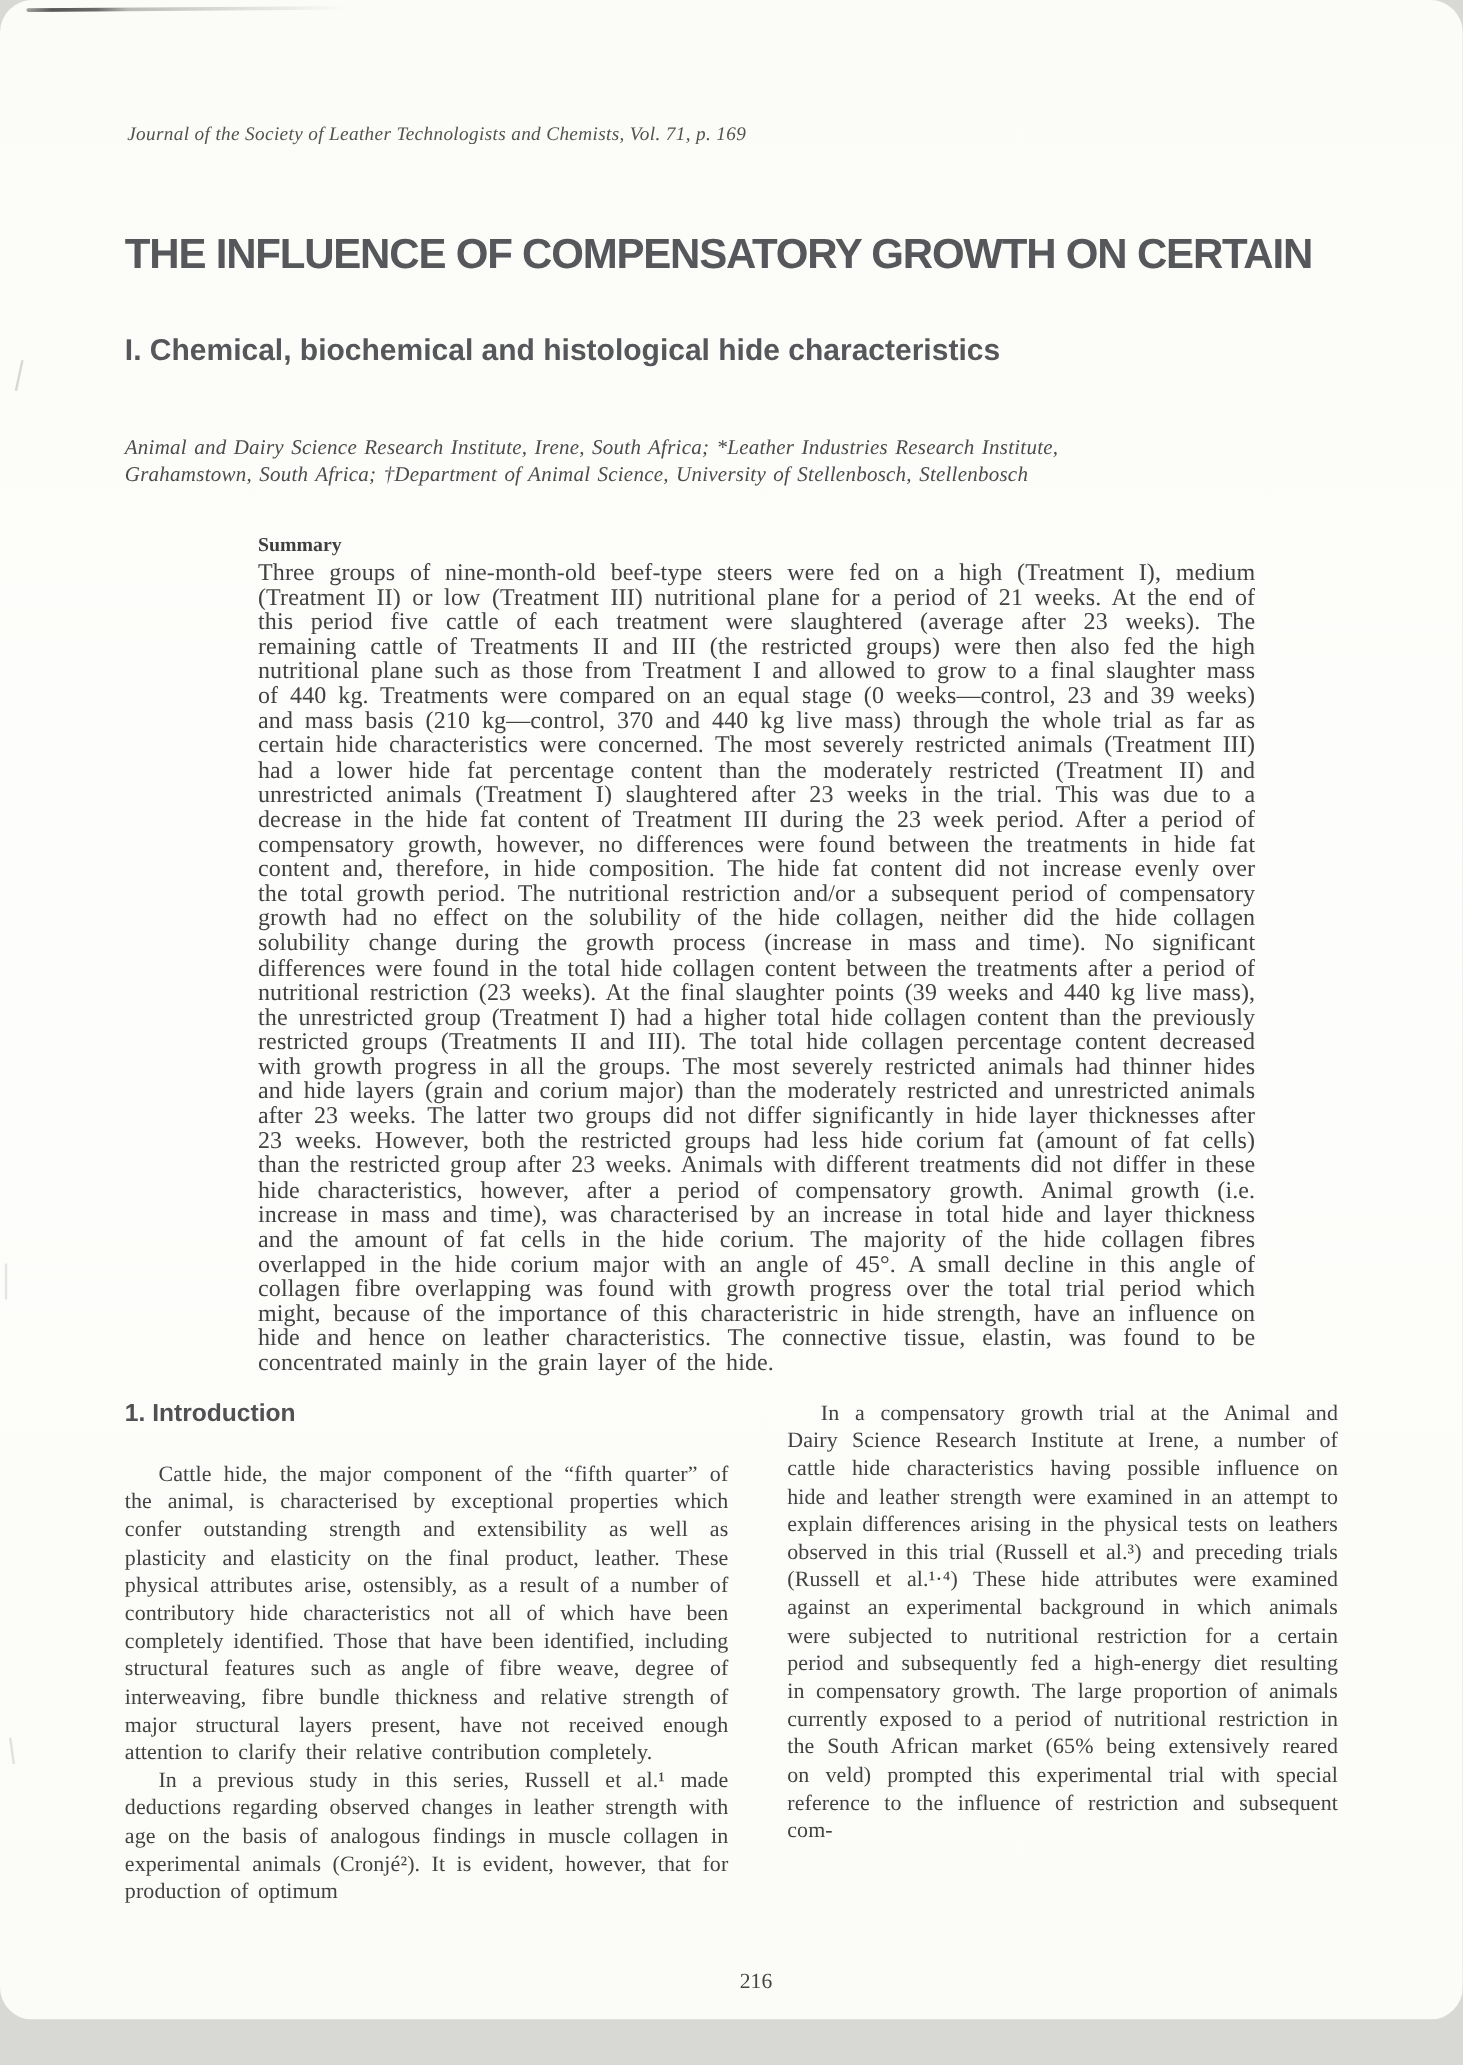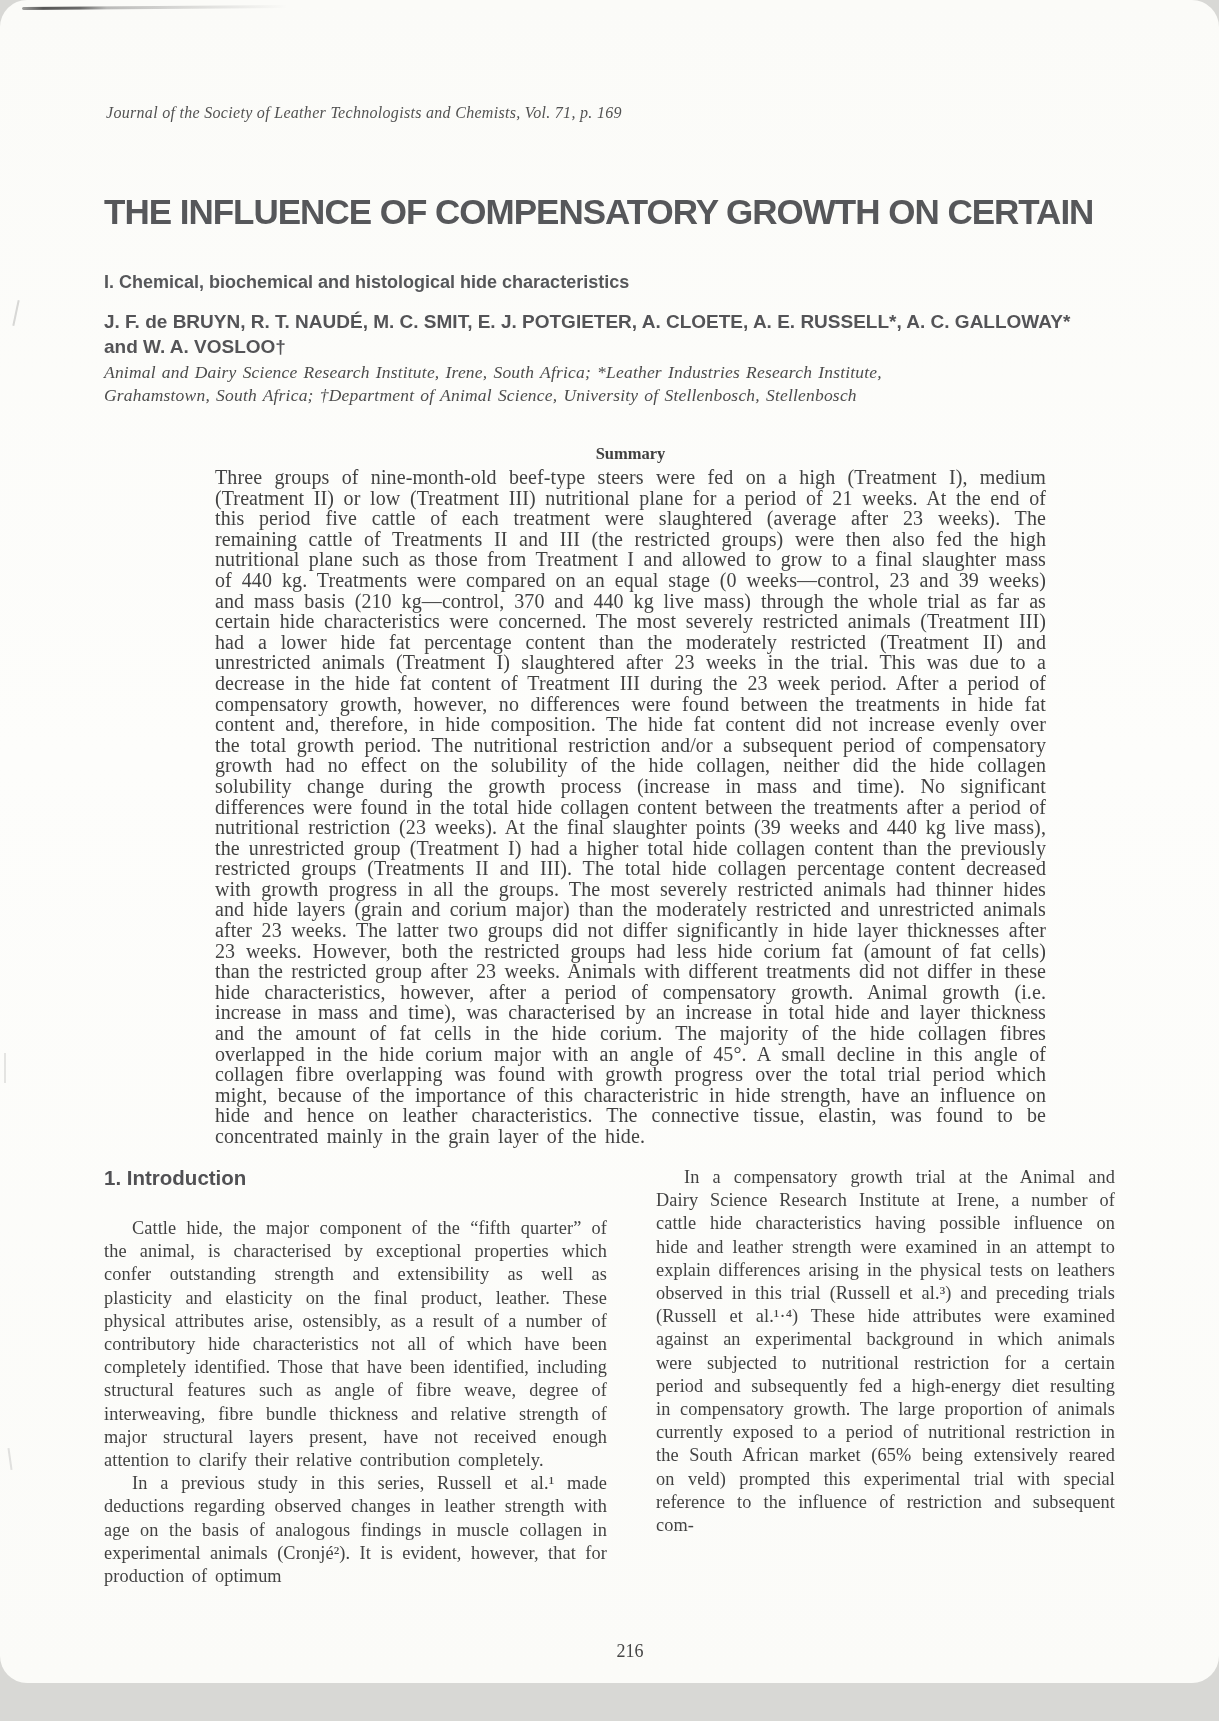--- a/index.html
+++ b/index.html
@@ -57,21 +57,21 @@
     letter-spacing: -1px;
     color: #56575a;
     white-space: nowrap;
   }
   .title .tline { display: block; }
   .subtitle {
     position: absolute;
     left: 104px; top: 257px;
     font-family: "Liberation Sans", sans-serif;
     font-weight: 700;
-    font-size: 18px;
+    font-size: 25px;
     color: #56575a;
     white-space: nowrap;
   }
   .authors {
     position: absolute;
     left: 104px; top: 309px;
     font-family: "Liberation Sans", sans-serif;
     font-weight: 700;
     font-size: 19px;
     line-height: 25px;
@@ -95,21 +95,20 @@
   .summary {
     position: absolute;
     left: 215px; top: 444px;
     width: 831px;
   }
   .summary-heading {
     font-weight: 700;
     font-size: 16.5px;
     color: #3f3f3f;
     margin: 0 0 3px 0;
-    text-align: center;
   }
   .summary-text {
     margin: 0;
     font-size: 20px;
     line-height: 20.6px;
     text-align: justify;
     letter-spacing: .1px;
     word-spacing: 3.2px;
     color: #424242;
   }
@@ -154,24 +153,20 @@
   <div class="edge-mark m3"></div>
 
   <div class="journal-line">Journal of the Society of Leather Technologists and Chemists, Vol. 71, p. 169</div>
 
   <h1 class="title">
       <span class="tline">THE INFLUENCE OF COMPENSATORY GROWTH ON CERTAIN</span>
     </h1>
 
   <h2 class="subtitle">I. Chemical, biochemical and histological hide characteristics</h2>
 
-  <div class="authors">
-      <span class="aline">J. F. de BRUYN, R. T. NAUDÉ, M. C. SMIT, E. J. POTGIETER, A. CLOETE, A. E. RUSSELL*, A. C. GALLOWAY*</span>
-      <span class="aline">and W. A. VOSLOO†</span>
-    </div>
 
   <div class="affiliation">
       <span class="fline">Animal and Dairy Science Research Institute, Irene, South Africa; *Leather Industries Research Institute,</span>
       <span class="fline">Grahamstown, South Africa; †Department of Animal Science, University of Stellenbosch, Stellenbosch</span>
     </div>
 
   <section class="summary">
     <div class="summary-heading">Summary</div>
     <p class="summary-text">Three groups of nine-month-old beef-type steers were fed on a high (Treatment I), medium (Treatment II) or low (Treatment III) nutritional plane for a period of 21 weeks. At the end of this period five cattle of each treatment were slaughtered (average after 23 weeks). The remaining cattle of Treatments II and III (the restricted groups) were then also fed the high nutritional plane such as those from Treatment I and allowed to grow to a final slaughter mass of 440 kg. Treatments were compared on an equal stage (0 weeks—control, 23 and 39 weeks) and mass basis (210 kg—control, 370 and 440 kg live mass) through the whole trial as far as certain hide characteristics were concerned. The most severely restricted animals (Treatment III) had a lower hide fat percentage content than the moderately restricted (Treatment II) and unrestricted animals (Treatment I) slaughtered after 23 weeks in the trial. This was due to a decrease in the hide fat content of Treatment III during the 23 week period. After a period of compensatory growth, however, no differences were found between the treatments in hide fat content and, therefore, in hide composition. The hide fat content did not increase evenly over the total growth period. The nutritional restriction and/or a subsequent period of compensatory growth had no effect on the solubility of the hide collagen, neither did the hide collagen solubility change during the growth process (increase in mass and time). No significant differences were found in the total hide collagen content between the treatments after a period of nutritional restriction (23 weeks). At the final slaughter points (39 weeks and 440 kg live mass), the unrestricted group (Treatment I) had a higher total hide collagen content than the previously restricted groups (Treatments II and III). The total hide collagen percentage content decreased with growth progress in all the groups. The most severely restricted animals had thinner hides and hide layers (grain and corium major) than the moderately restricted and unrestricted animals after 23 weeks. The latter two groups did not differ significantly in hide layer thicknesses after 23 weeks. However, both the restricted groups had less hide corium fat (amount of fat cells) than the restricted group after 23 weeks. Animals with different treatments did not differ in these hide characteristics, however, after a period of compensatory growth. Animal growth (i.e. increase in mass and time), was characterised by an increase in total hide and layer thickness and the amount of fat cells in the hide corium. The majority of the hide collagen fibres overlapped in the hide corium major with an angle of 45°. A small decline in this angle of collagen fibre overlapping was found with growth progress over the total trial period which might, because of the importance of this characteristric in hide strength, have an influence on hide and hence on leather characteristics. The connective tissue, elastin, was found to be concentrated mainly in the grain layer of the hide.</p>
   </section>

